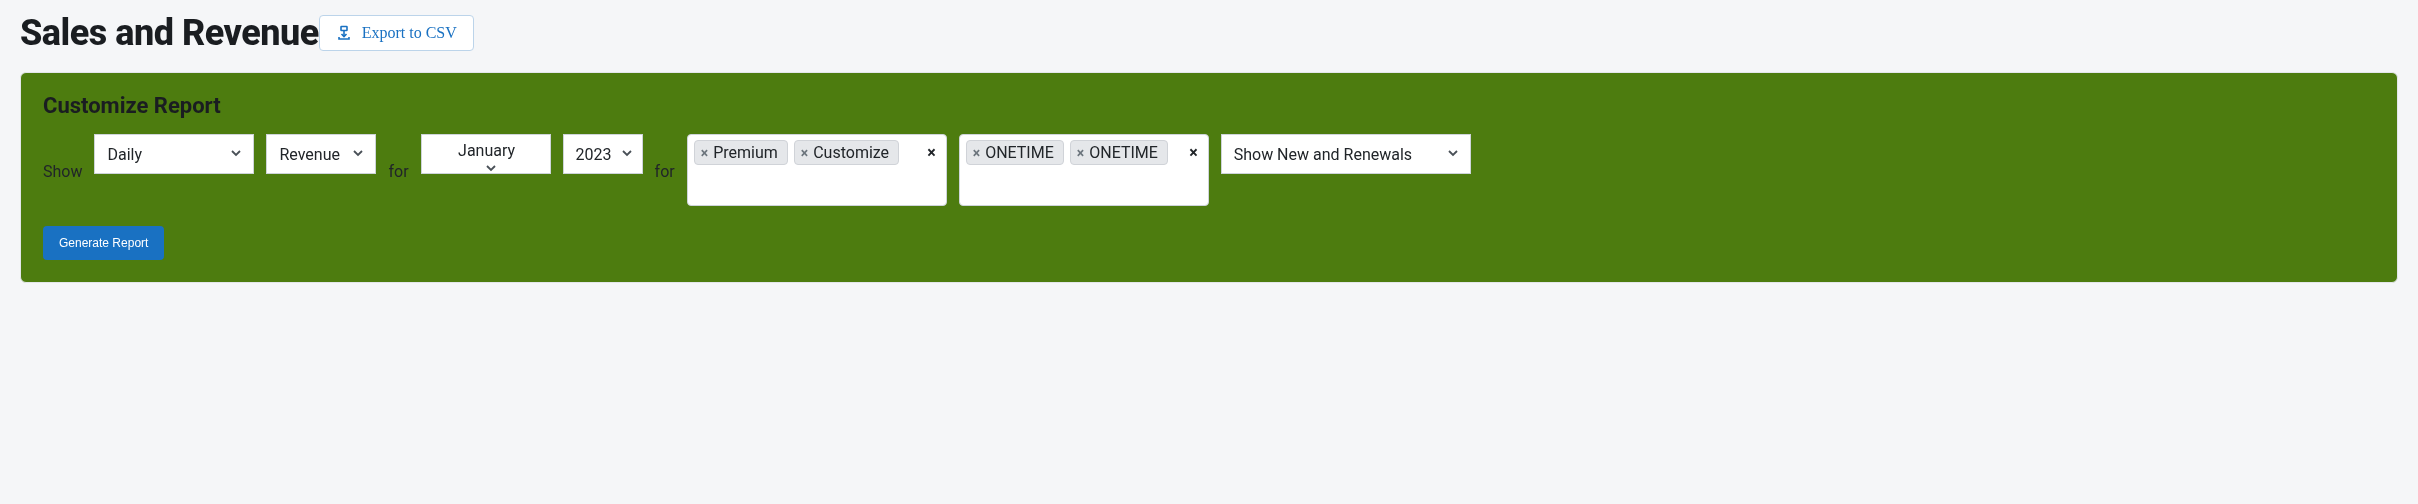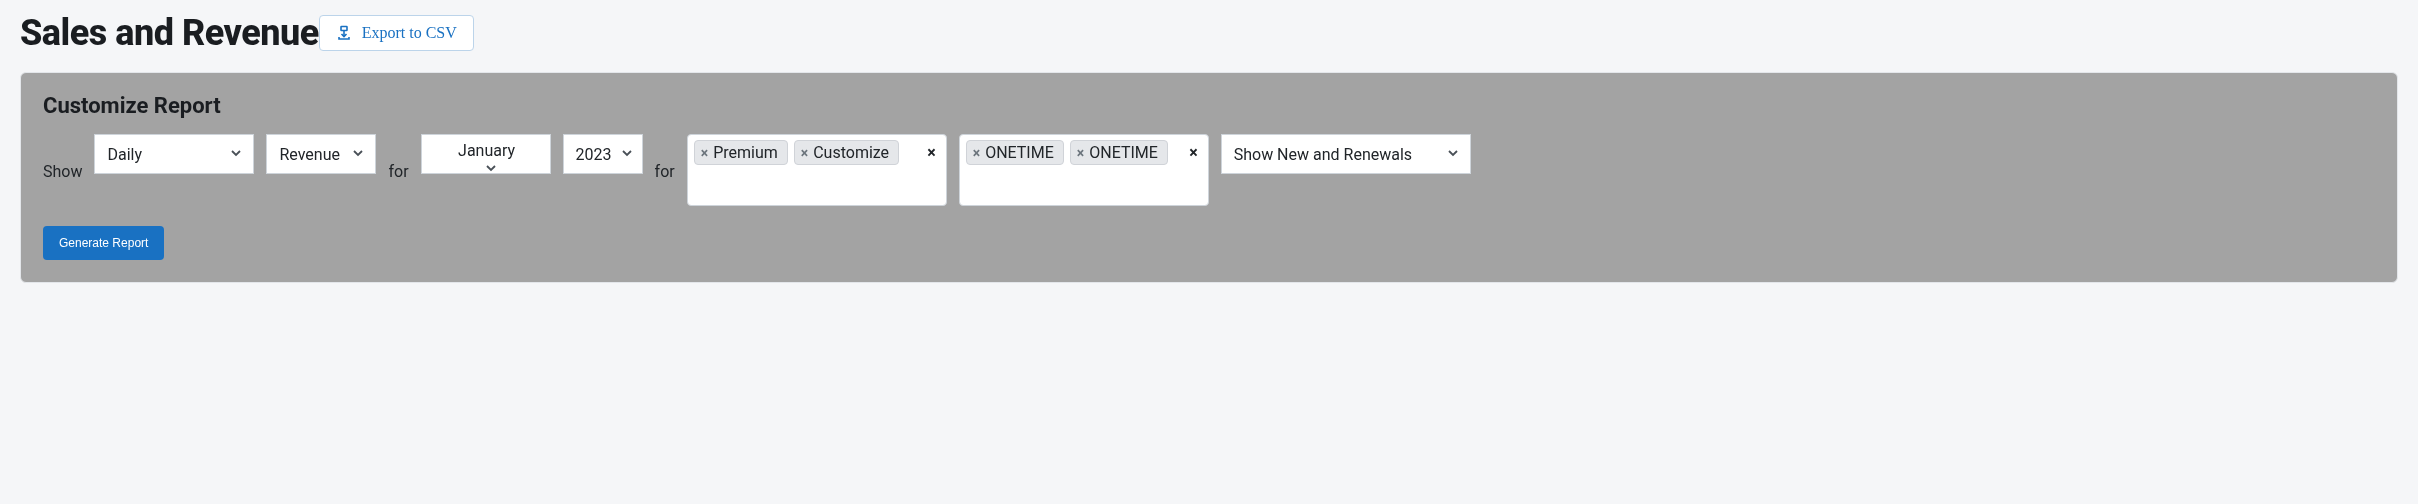--- a/index.html
+++ b/index.html
@@ -34,21 +34,21 @@
     background: #fff;
     color: #1971c2;
     font-size: 16px;
     padding: 8px 16px;
     border-radius: 4px;
     cursor: pointer;
     font-family: Liberation Serif, serif;
   }
   .export-btn svg { display: block; }
   .card {
-    background: #a3a3a3;
+    background: #4d7c0f;
     border: 1px solid #e3e6ea;
     border-radius: 6px;
     padding: 20px 22px 22px 22px;
   }
   .card-title {
     font-size: 22px;
     font-weight: 700;
     margin: 0 0 16px 0;
     color: #1a1d21;
   }

